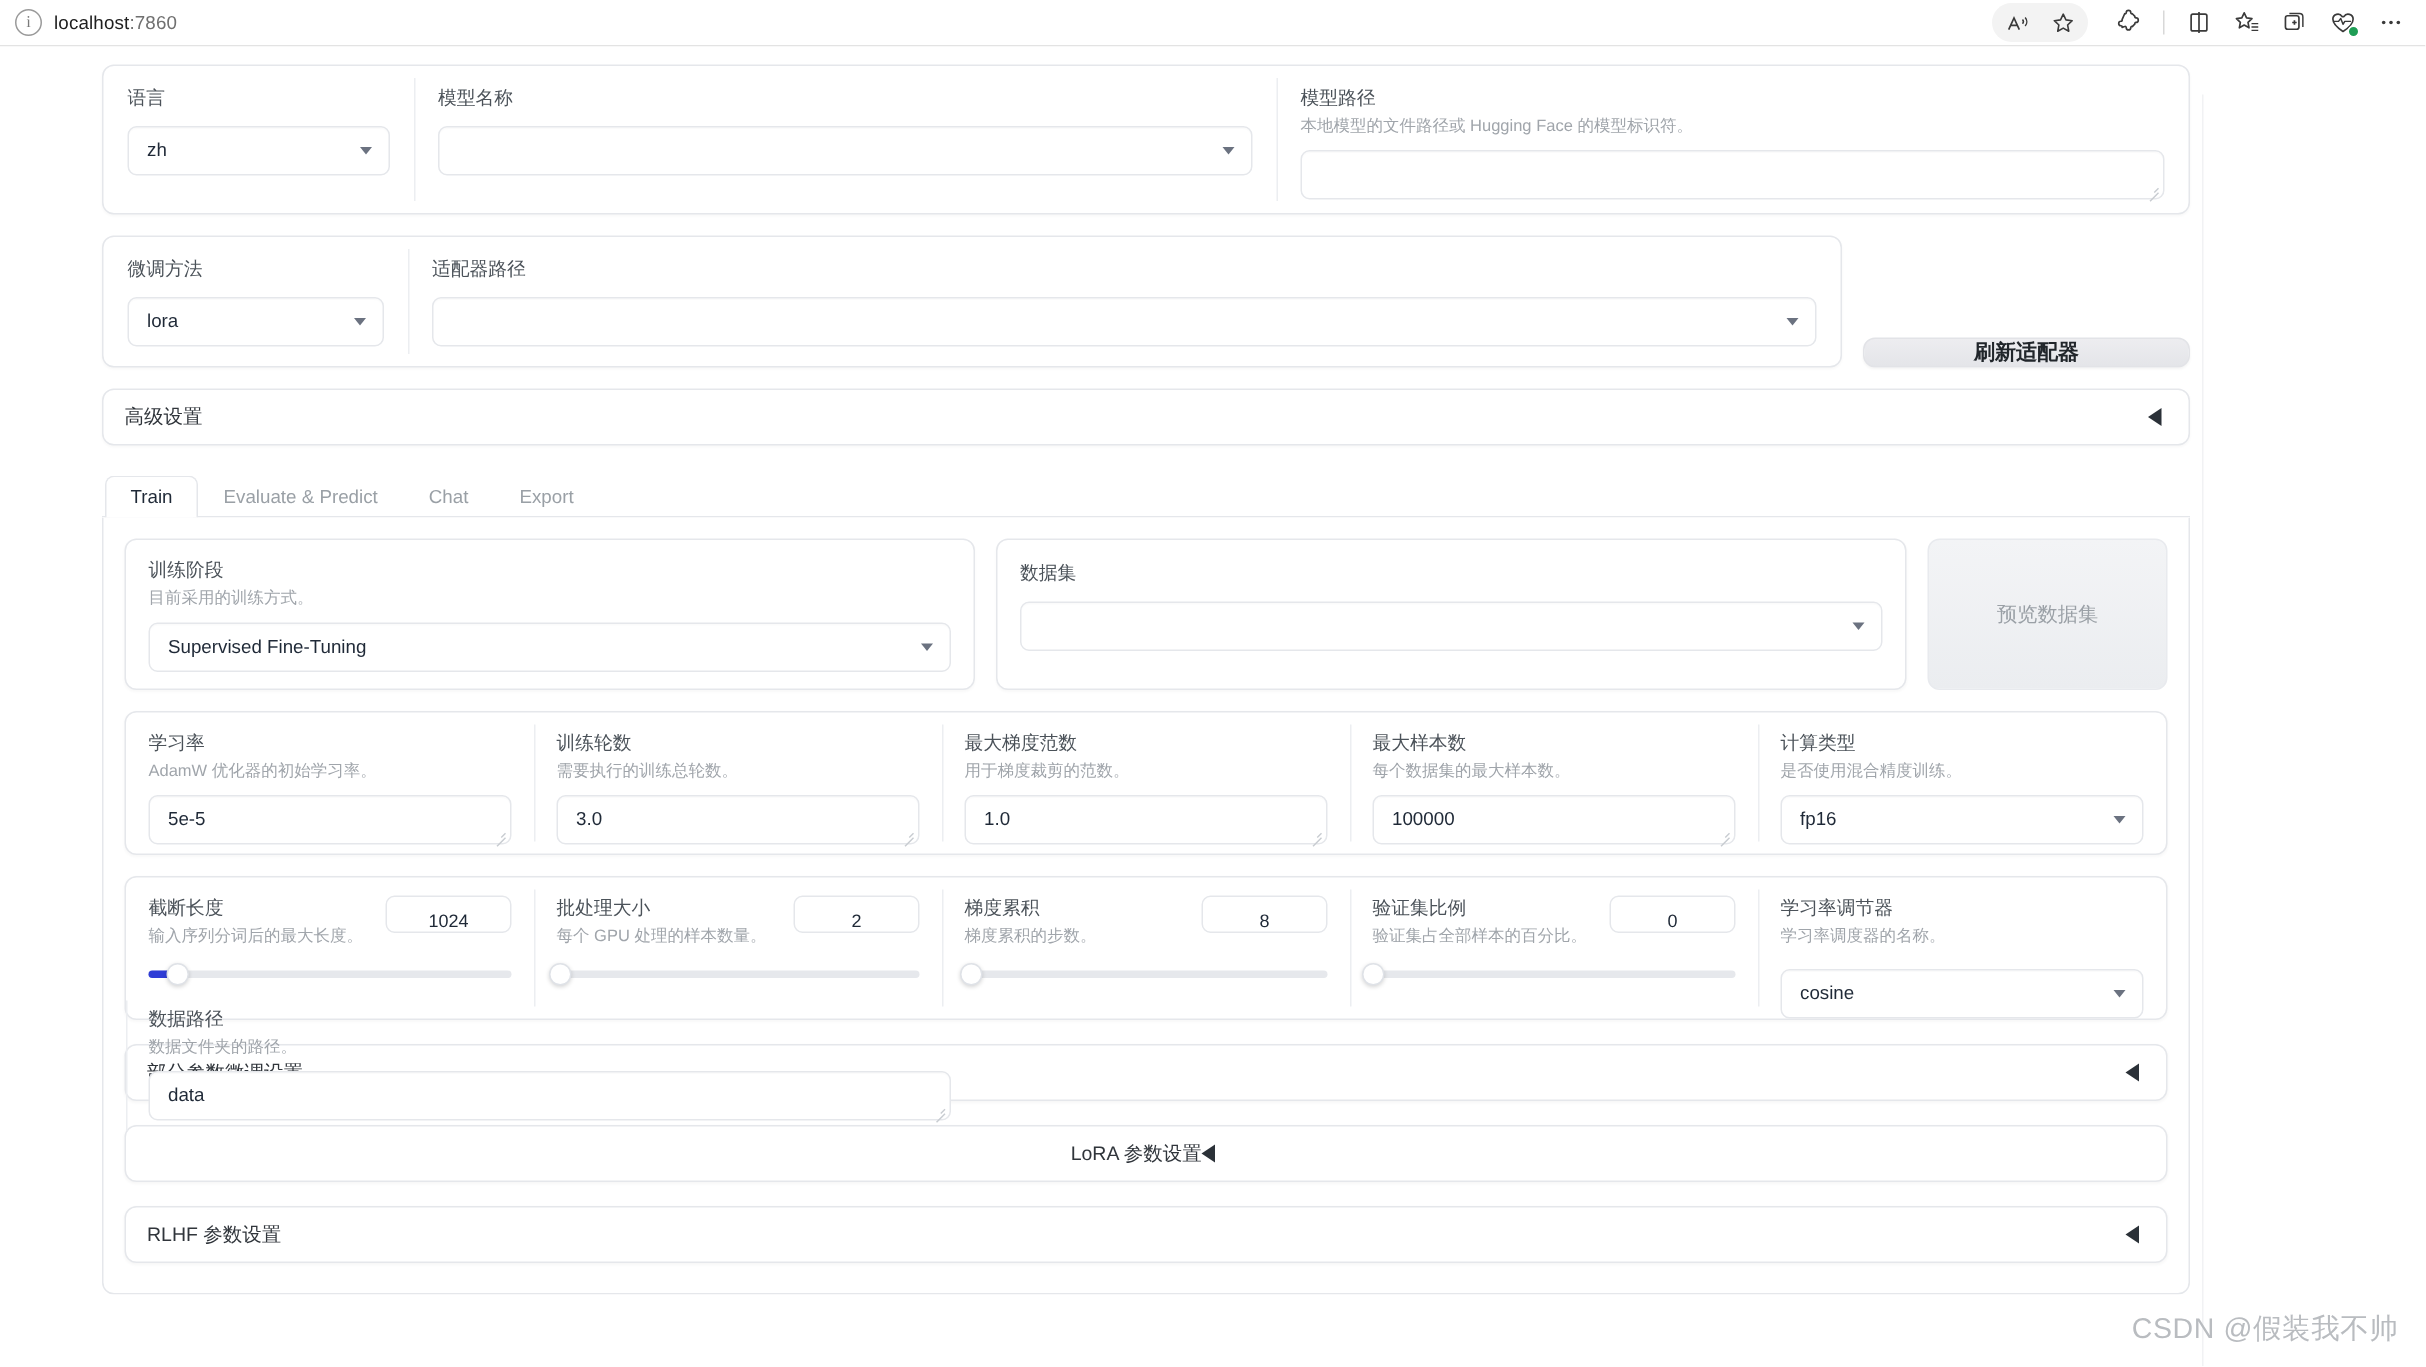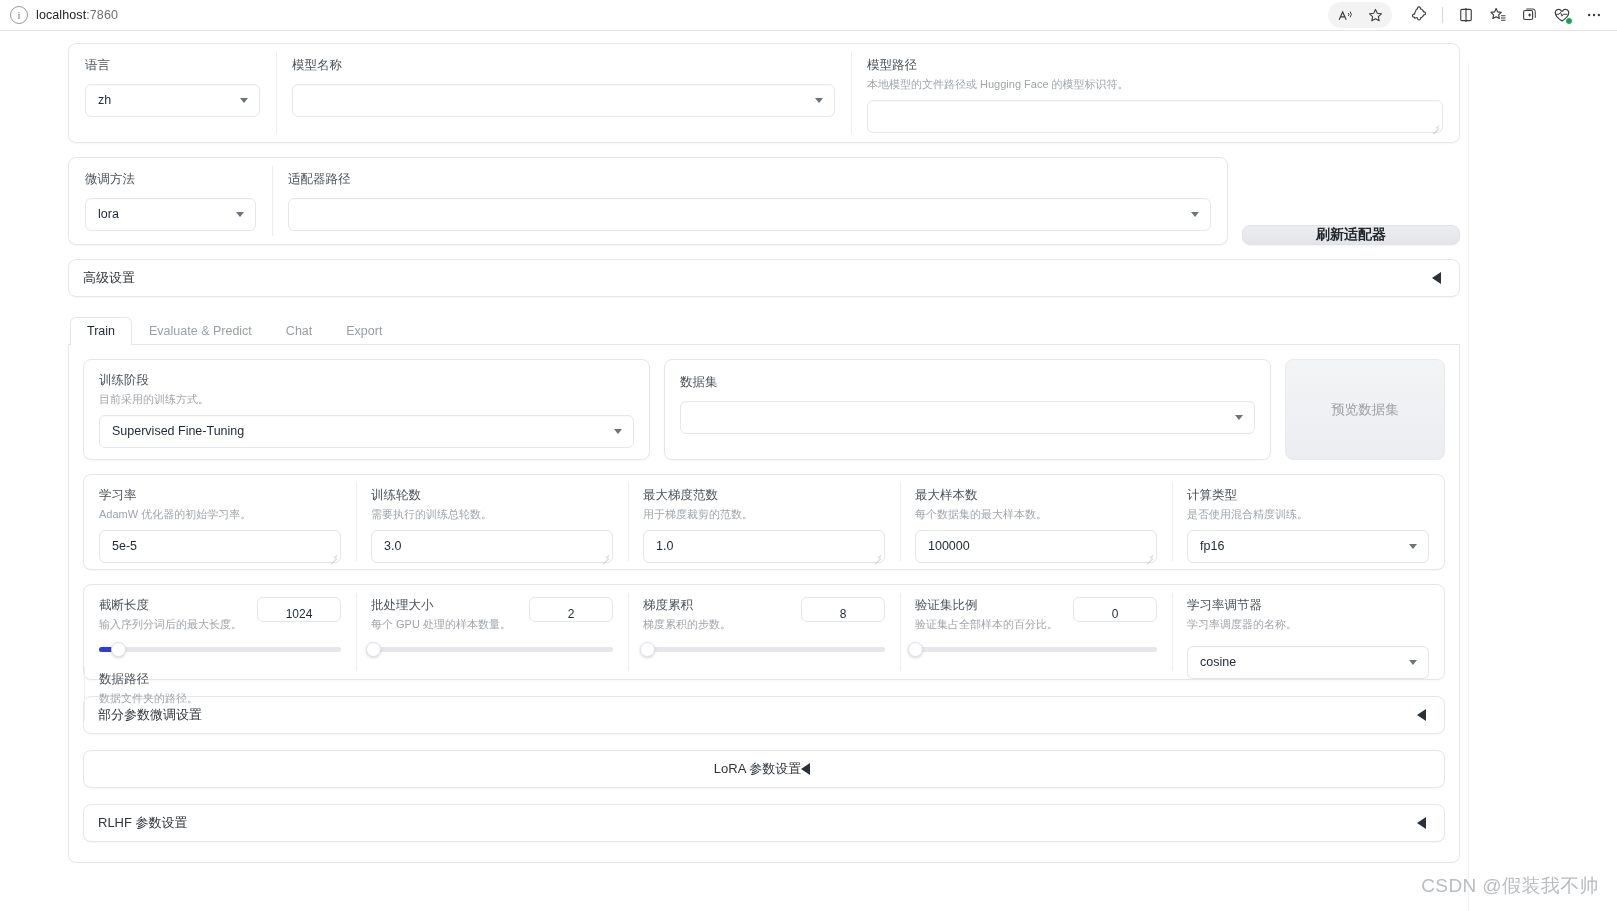--- a/index.html
+++ b/index.html
@@ -497,20 +497,24 @@
           <div class="seg" style="flex:0 0 299px;">
             <div class="lbl tight">训练阶段</div>
             <div class="sublbl">目前采用的训练方式。</div>
             <div class="select">
               <span>Supervised Fine-Tuning</span>
             </div>
           </div>
           <div class="seg">
             <div class="lbl tight">数据路径</div>
             <div class="sublbl">数据文件夹的路径。</div>
+            <div class="textbox">
+              <span>data</span>
+              <span class="resizer"></span>
+            </div>
           </div>
         </div>
 
         <div class="box" style="flex:1; height:101px;">
           <div class="seg" style="padding-top:15px;">
             <div class="lbl">数据集</div>
             <div class="select">
               <span></span>
             </div>
           </div>

